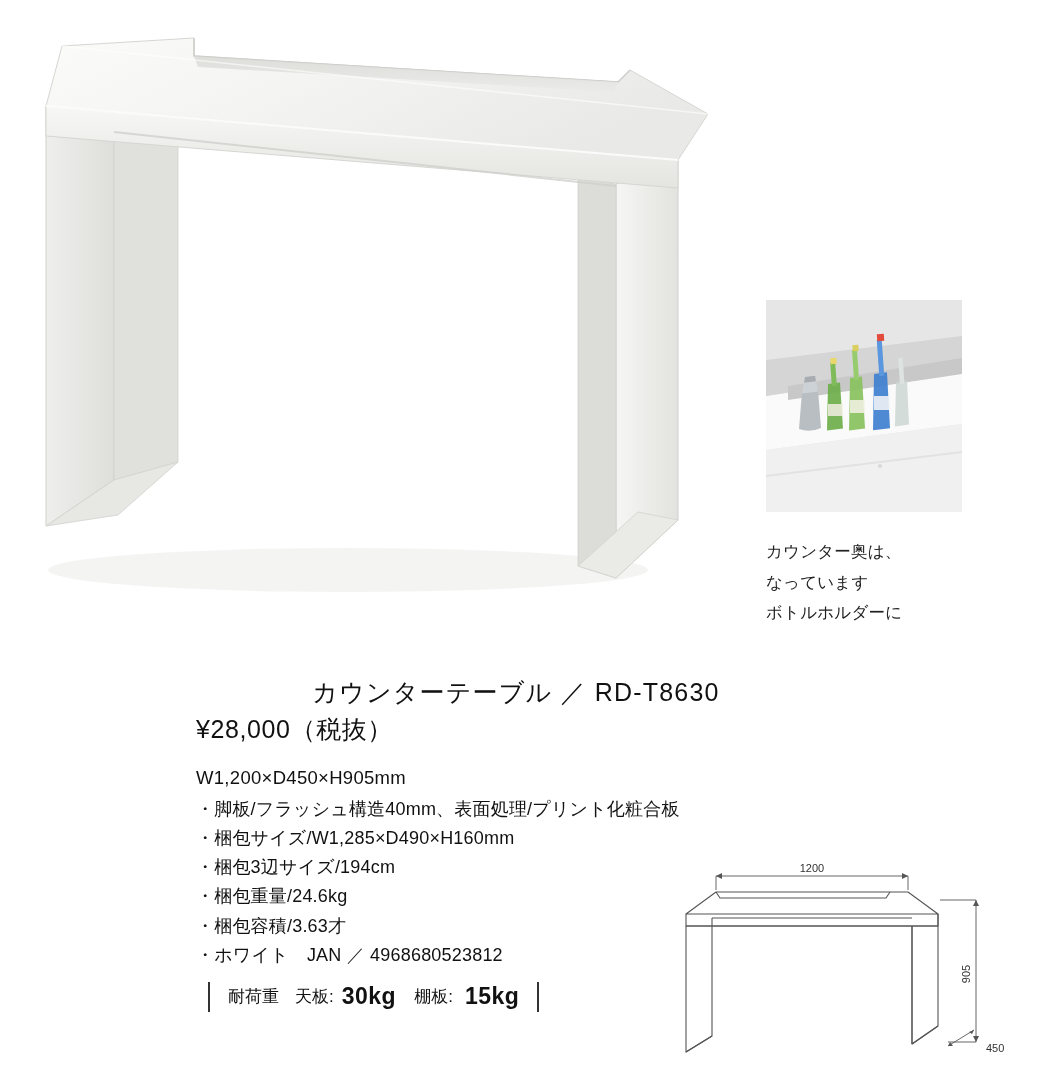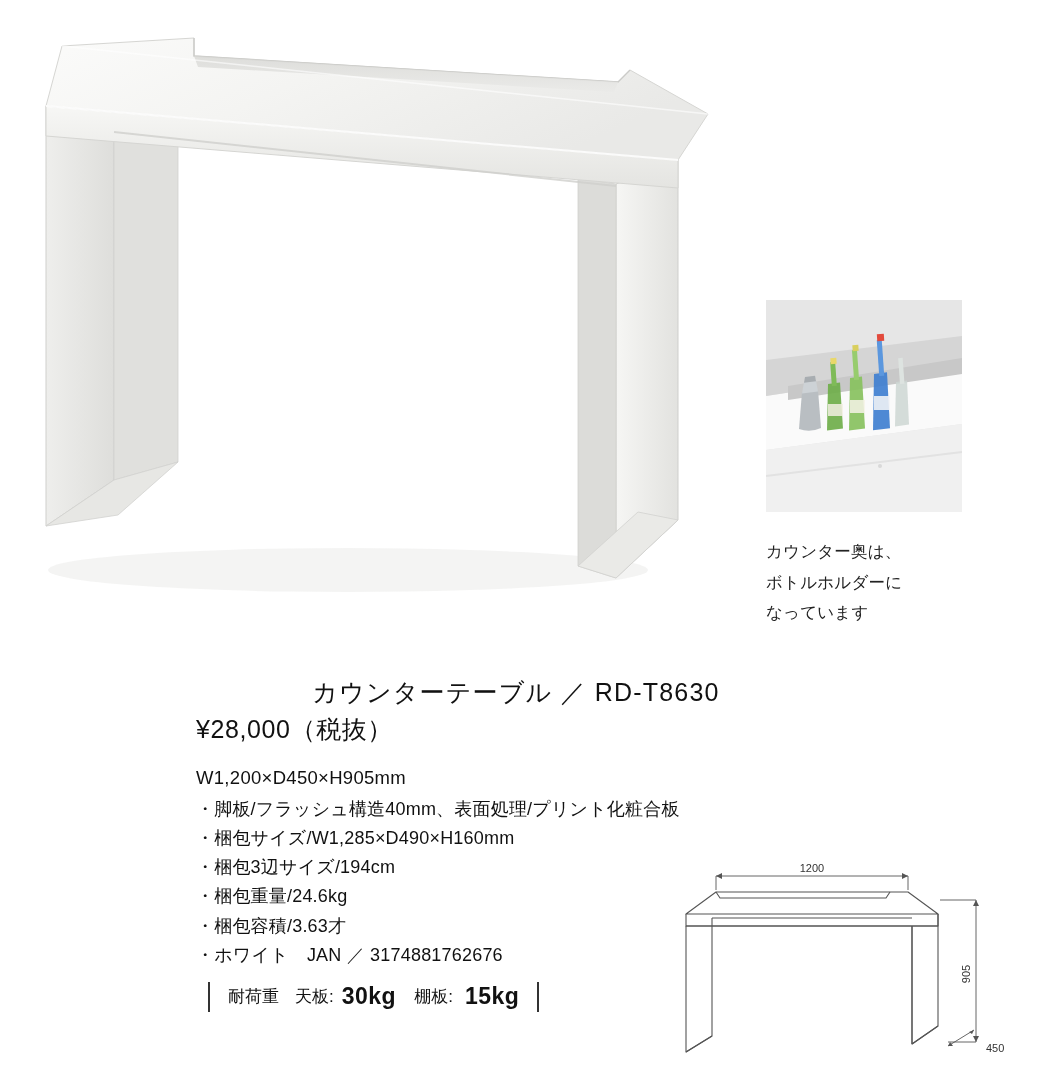--- a/index.html
+++ b/index.html
@@ -216,35 +216,35 @@
 
     <g>
       <path d="M130 82 l11 -1.4 l2 44 l-14 1.8 z" fill="#cdd6d2" opacity="0.85"></path>
       <rect x="133" y="58" width="4.5" height="26" fill="#dde3e0" transform="rotate(-4 135 70)"></rect>
     </g>
   </svg>
 </div>
 
 <div id="inset-caption">
   <div>カウンター奥は、</div>
+  <div>なっています</div>
   <div>ボトルホルダーに</div>
-  <div>なっています</div>
 </div>
 
 <div id="spec-block">
   <div id="spec-title">カウンターテーブル ／ RD-T8630</div>
   <div id="spec-price">¥28,000（税抜）</div>
   <div id="spec-dims">W1,200×D450×H905mm</div>
 
   <div class="spec-line">・脚板/フラッシュ構造40mm、表面処理/プリント化粧合板</div>
   <div class="spec-line">・梱包サイズ/W1,285×D490×H160mm</div>
   <div class="spec-line">・梱包3辺サイズ/194cm</div>
   <div class="spec-line">・梱包重量/24.6kg</div>
   <div class="spec-line">・梱包容積/3.63才</div>
-  <div class="spec-line">・ホワイト　JAN ／ 3174881762676</div>
+  <div class="spec-line">・ホワイト　JAN ／ 4968680523812</div>
 
   <div id="load-capacity">
     <span class="bar"></span>
     <span class="lbl">耐荷重</span>
     <span class="lbl" style="margin-left:8px">天板:</span>
     <span class="big">30kg</span>
     <span class="lbl" style="margin-left:10px">棚板:</span>
     <span class="big" style="margin-left:4px">15kg</span>
     <span class="bar"></span>
   </div>

